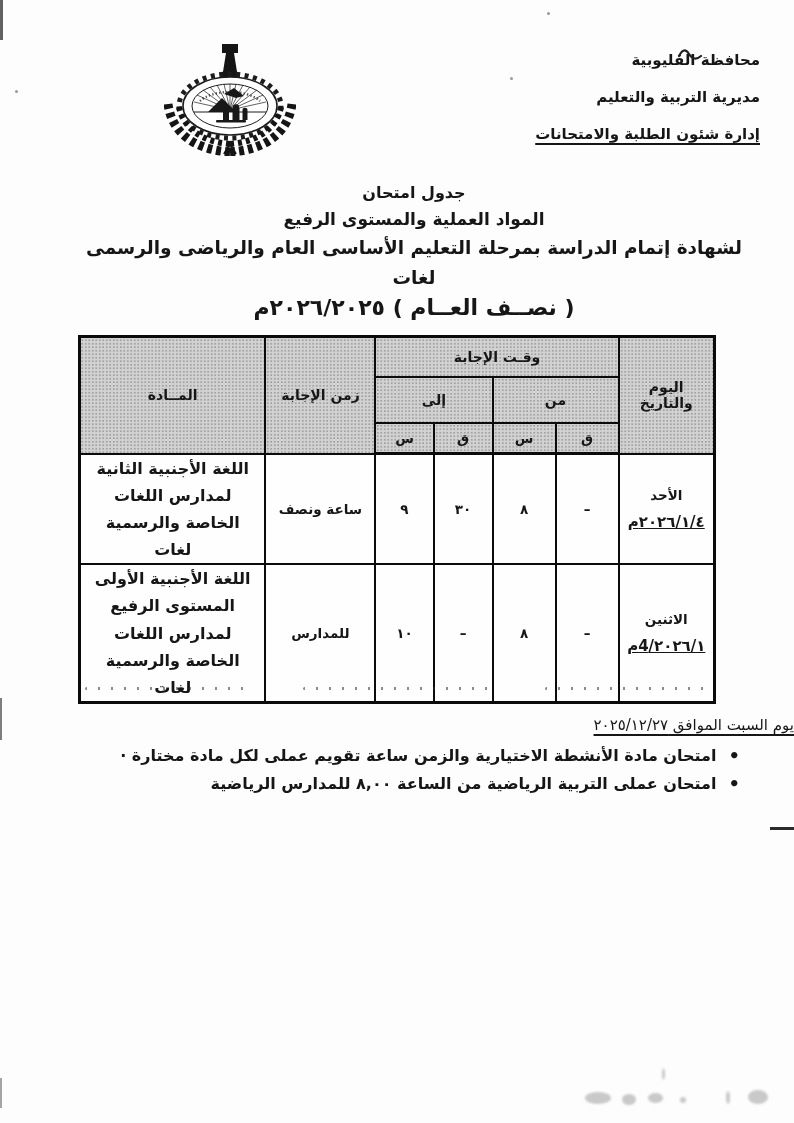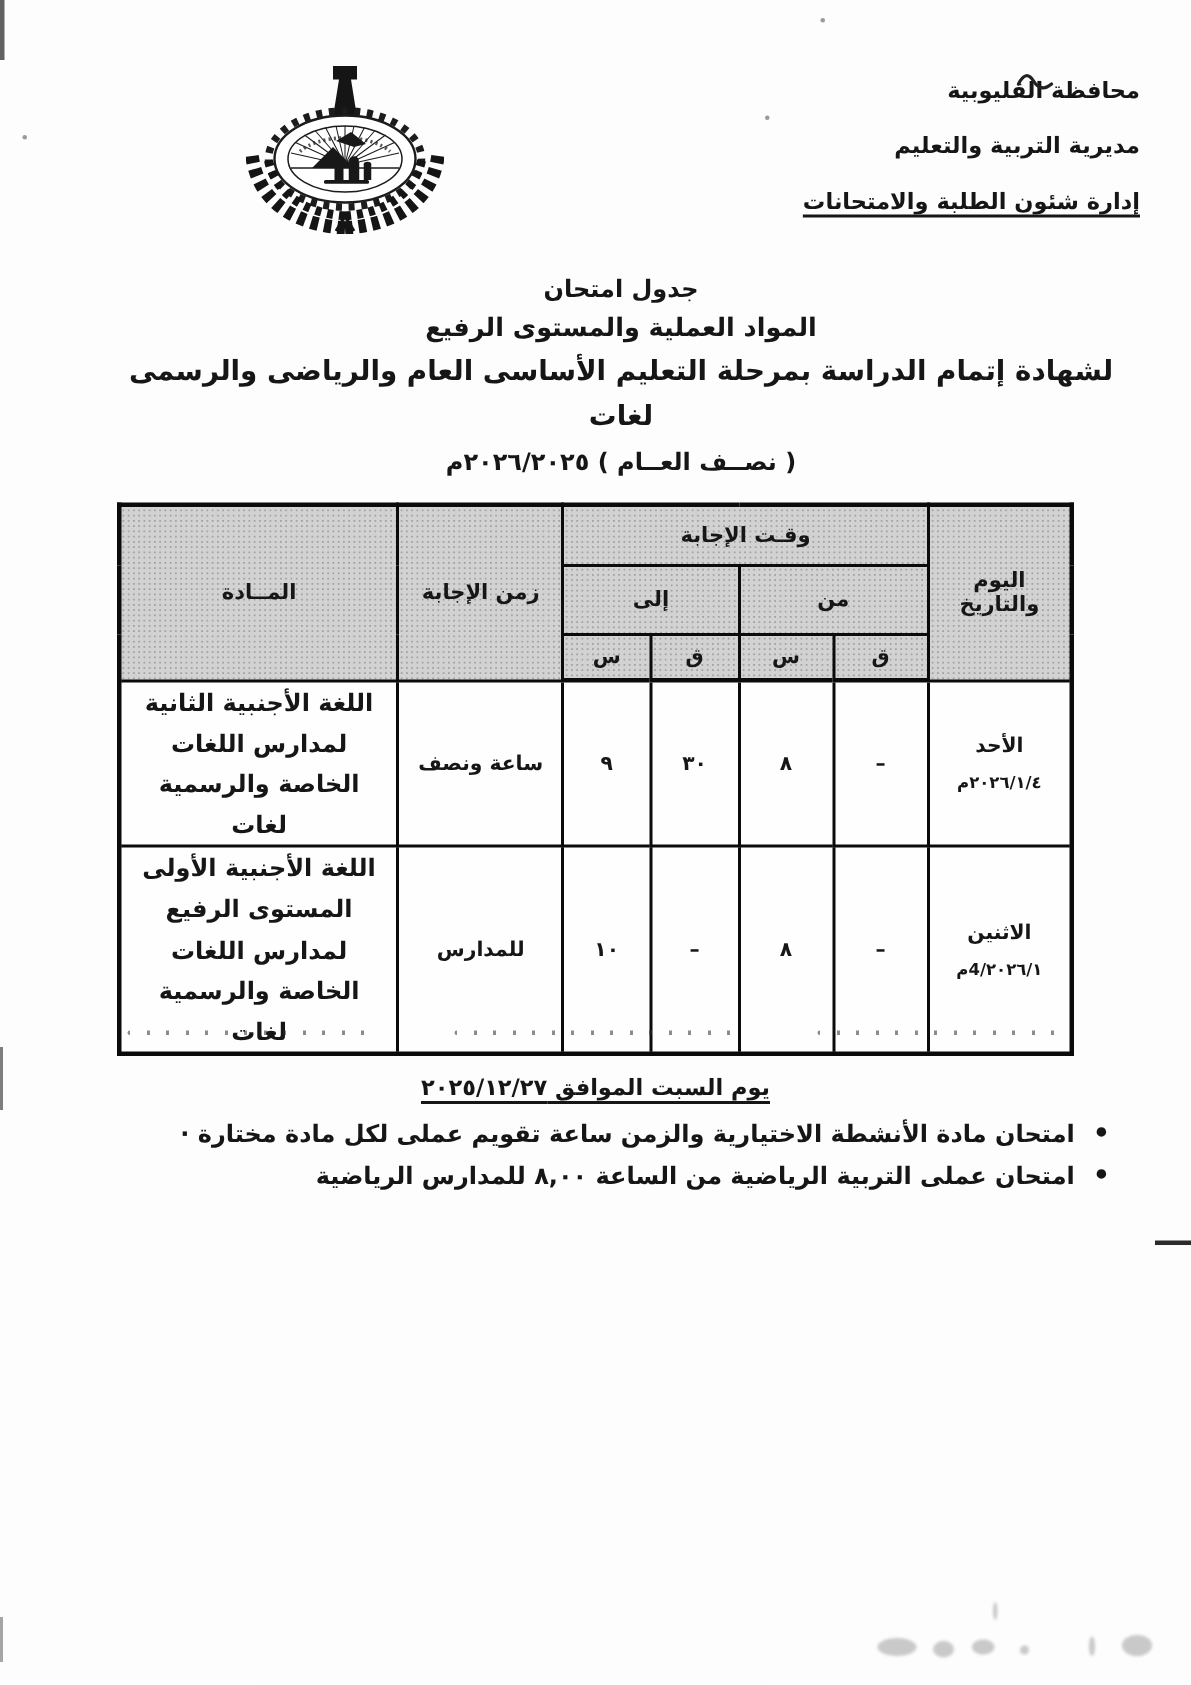--- a/index.html
+++ b/index.html
@@ -18,21 +18,21 @@
     position:absolute;top:42px;right:34px;
     text-align:right;font-weight:700;font-size:15px;line-height:37px;
   }
   .org-line.underlined{text-decoration:underline;text-decoration-thickness:1.5px;text-underline-offset:4px;}
   .logo{position:absolute;left:134px;top:44px;width:132px;height:112px;}
   
   .title-block{width:680px;margin:10px 40px 12px auto;text-align:center;font-weight:700;}
   .t1{font-size:16px;line-height:26px;}
   .t2{font-size:17px;line-height:27px;}
   .t3{font-size:18.5px;line-height:30px;}
-  .t4{font-size:16px;line-height:30px;letter-spacing:.5px;}
+  .t4{font-size:22px;line-height:30px;letter-spacing:.5px;}
   
   table.exam-table{
     width:635px;margin:4px 78px 0 auto;
     border-collapse:collapse;table-layout:fixed;
     direction:rtl;
   }
   .exam-table th,.exam-table td{
     border:2px solid #0b0b0b;
     text-align:center;vertical-align:middle;
     font-weight:700;
@@ -47,25 +47,25 @@
   }
   .exam-table thead tr.h-row-a th{height:34px;}
   .exam-table thead tr.h-row-b th{height:40px;}
   .exam-table thead tr.h-row-c th{height:24px;font-size:13.5px;}
   .exam-table thead tr.h-row-c th{border-bottom:3px solid #0b0b0b;}
   .exam-table tbody tr.body-row-1 td{height:80px;}
   .exam-table tbody tr.body-row-2 td{height:88px;}
   .exam-table td{font-size:13.5px;background:#fffefe;}
   .exam-table td.subject-cell{font-size:16px;line-height:1.7;padding:0 8px;}
   .exam-table td.day-cell .day-name{font-size:13.5px;margin-bottom:10px;}
-  .exam-table td.day-cell .day-date{font-size:11px;letter-spacing:.5px;}
+  .exam-table td.day-cell .day-date{font-size:15px;letter-spacing:.5px;text-decoration:underline;}
   
   .saturday-line{
-    margin-top:12px;text-align:center;
-    font-weight:700;font-size:15px;letter-spacing:.6px;
+    margin-top:12px;
+    font-weight:400;font-size:15px;letter-spacing:.6px;
     text-decoration:underline;text-decoration-thickness:1.5px;text-underline-offset:4px;
   }
   .bullets{list-style:none;margin:8px 54px 0 0;padding:0;}
   .bullets li{
     display:flex;align-items:center;gap:12px;
     font-weight:700;font-size:16px;line-height:28px;
     letter-spacing:0;
   }
   .bullet-dot{font-size:18px;line-height:1;}
   

